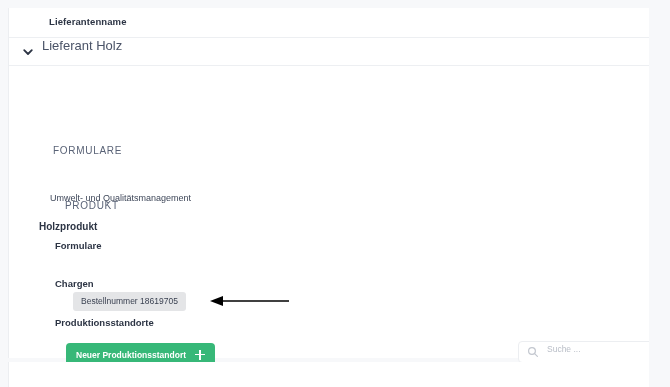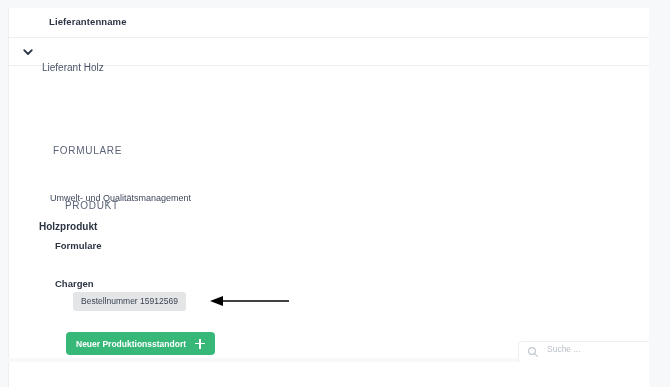--- a/index.html
+++ b/index.html
@@ -78,22 +78,22 @@
     left: 12px;
     top: 7px;
     width: 14px;
     height: 14px;
     cursor: pointer;
   }
   .chev svg { display: block; }
   .sup-row-label {
     position: absolute;
     left: 33px;
-    top: 24px;
-    font-size: 10px;
+    top: 0;
+    font-size: 13px;
     color: #4a5367;
     cursor: pointer;
   }
 
   
   .detail {
     position: absolute;
     left: 0;
     top: 58px;
     right: 0;
@@ -158,21 +158,21 @@
     top: 226px;
     width: 82px;
     height: 18px;
     pointer-events: none;
   }
 
   
   .btn-green {
     position: absolute;
     left: 57px;
-    top: 266px;
+    top: 277px;
     height: 23px;
     background: #37b878;
     border: none;
     border-radius: 4px;
     color: #ffffff;
     font-family: "Liberation Sans", sans-serif;
     font-size: 8.5px;
     font-weight: bold;
     padding: 0 10px;
     display: flex;
@@ -280,29 +280,30 @@
 
       <div class="sec-title produkt">PRODUKT</div>
 
       <div class="prod-name">Holzprodukt</div>
 
       <div class="grp-label formulare">Formulare</div>
 
 
       <div class="grp-label chargen">Chargen</div>
 
-      <div class="chip best">Bestellnummer 15912569</div>
+      <div class="chip best">Bestellnummer 18619705</div>
 
       <div class="arrow">
         <svg viewBox="0 0 82 18" width="82" height="18" aria-hidden="true">
           <line x1="12" y1="9" x2="80" y2="9" stroke="#000000" stroke-width="1.6"></line>
           <polygon points="1,9 14,4 14,14" fill="#000000"></polygon>
         </svg>
       </div>
 
+      <div class="grp-label standorte">Produktionsstandorte</div>
 
       <button class="btn-green">
         <span>Neuer Produktionsstandort</span>
         <span class="plus"></span>
       </button>
 
       <div class="search">
         <span class="mag">
           <svg viewBox="0 0 12 12" width="12" height="12" aria-hidden="true">
             <circle cx="5" cy="5" r="3.4" fill="none" stroke="#c3c7cf" stroke-width="1.2"></circle>

